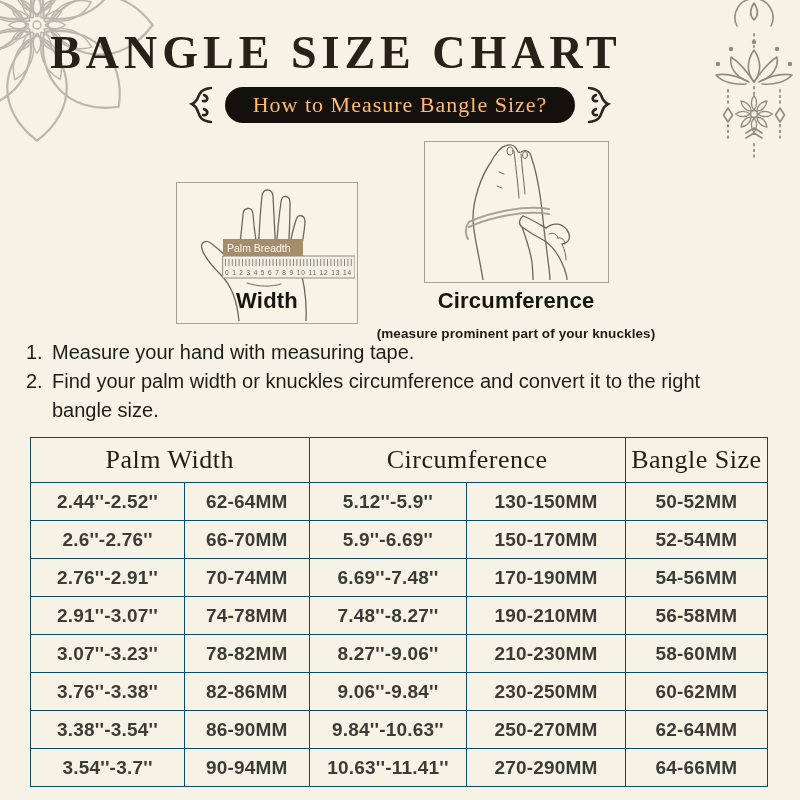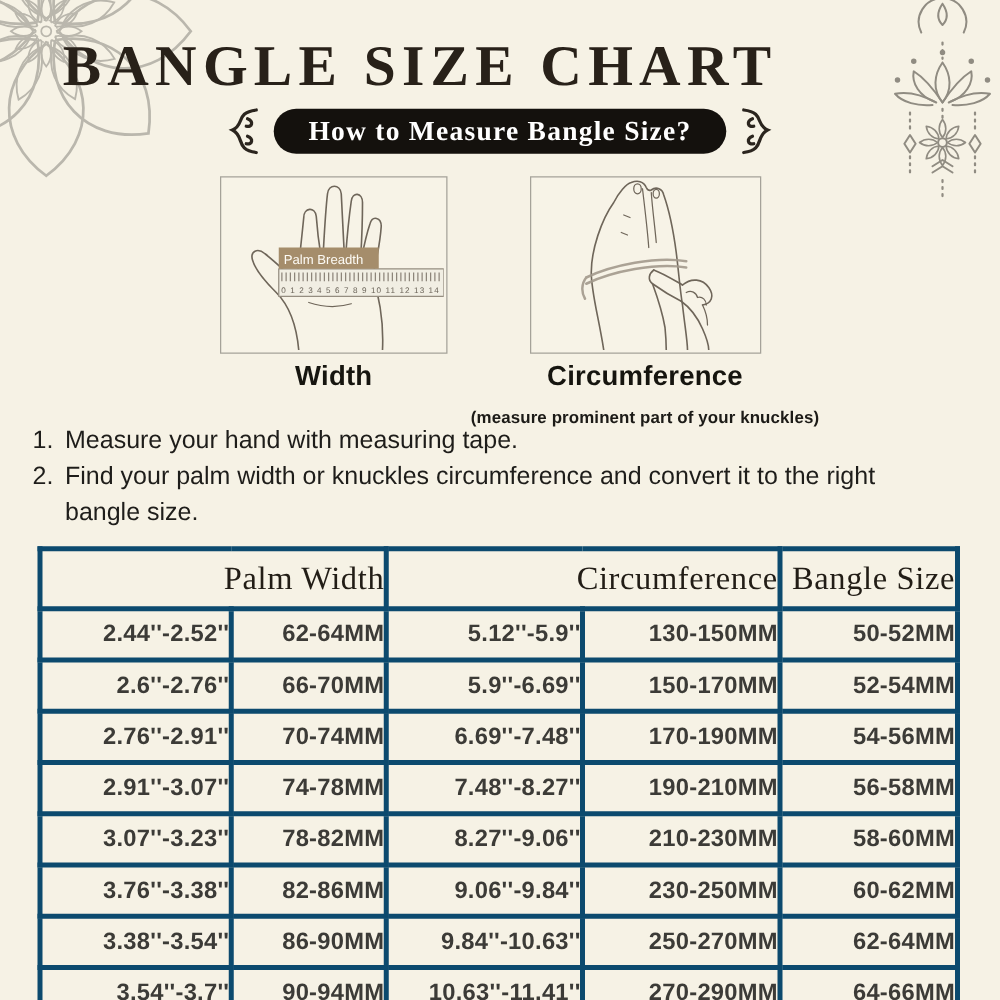--- a/index.html
+++ b/index.html
@@ -11,49 +11,49 @@
   .title{
     position:absolute;top:26px;left:0;width:672px;text-align:center;
     font-family:"Liberation Serif",serif;font-weight:700;font-size:46px;
     letter-spacing:5px;color:#282119;
   }
   .badge-row{
     position:absolute;top:84px;left:0;width:800px;height:42px;
     display:flex;align-items:center;justify-content:center;gap:10px;
   }
   .badge{
-    background:#14110d;color:#ffffff;border-radius:19px;
-    font-family:"Liberation Serif",serif;font-weight:700;font-size:22px;
+    background:#14110d;color:#fdba74;border-radius:19px;
+    font-family:"Liberation Serif",serif;font-weight:400;font-size:22px;
     padding:5px 28px;letter-spacing:1px;
   }
   .flourish{width:30px;height:40px;}
   .flourish.right{transform:scaleX(-1);}
   .illus-box{
     position:absolute;top:141px;width:180px;height:140px;
     border:1px solid #a5a299;background:#f7f3e7;
   }
-  .illus-box.left{left:176px;}
+  .illus-box.left{left:176px;margin-top:41px;}
   .illus-box.right{left:424px;width:183px;}
   .caption{
     position:absolute;top:288px;text-align:center;
     font-size:22px;font-weight:700;color:#16150f;letter-spacing:0.2px;
   }
   .caption.left{left:176px;width:182px;}
   .caption-right-wrap{position:absolute;top:288px;left:366px;width:300px;text-align:center;}
   .subcaption{font-size:13.5px;font-weight:700;color:#1c1b17;margin-top:12px;letter-spacing:0.1px;}
   .instructions{position:absolute;top:338px;left:26px;width:726px;color:#1e1d1a;}
   .instr-item{display:flex;font-size:20px;line-height:29px;}
   .instr-num{flex:0 0 26px;}
   .instr-text{flex:1;}
   table.size-table{
     position:absolute;top:437px;left:30px;width:738px;
     border-collapse:collapse;table-layout:fixed;
   }
   .size-table th,.size-table td{
-    border:4px solid #0c4a6e;text-align:right;padding:0;
+    border:1px solid #0c4a6e;text-align:center;padding:0;
   }
   .size-table th{
     height:44px;font-family:"Liberation Serif",serif;font-weight:400;
     font-size:26px;color:#221d16;letter-spacing:0.5px;
   }
   .size-table td{
     height:37px;font-size:19px;color:#3c3b37;font-weight:700;letter-spacing:0.2px;
   }
   .mandala{position:absolute;left:-88px;top:-100px;width:250px;height:250px;}
   .lotus-ornament{position:absolute;left:694px;top:0px;width:112px;height:168px;}

